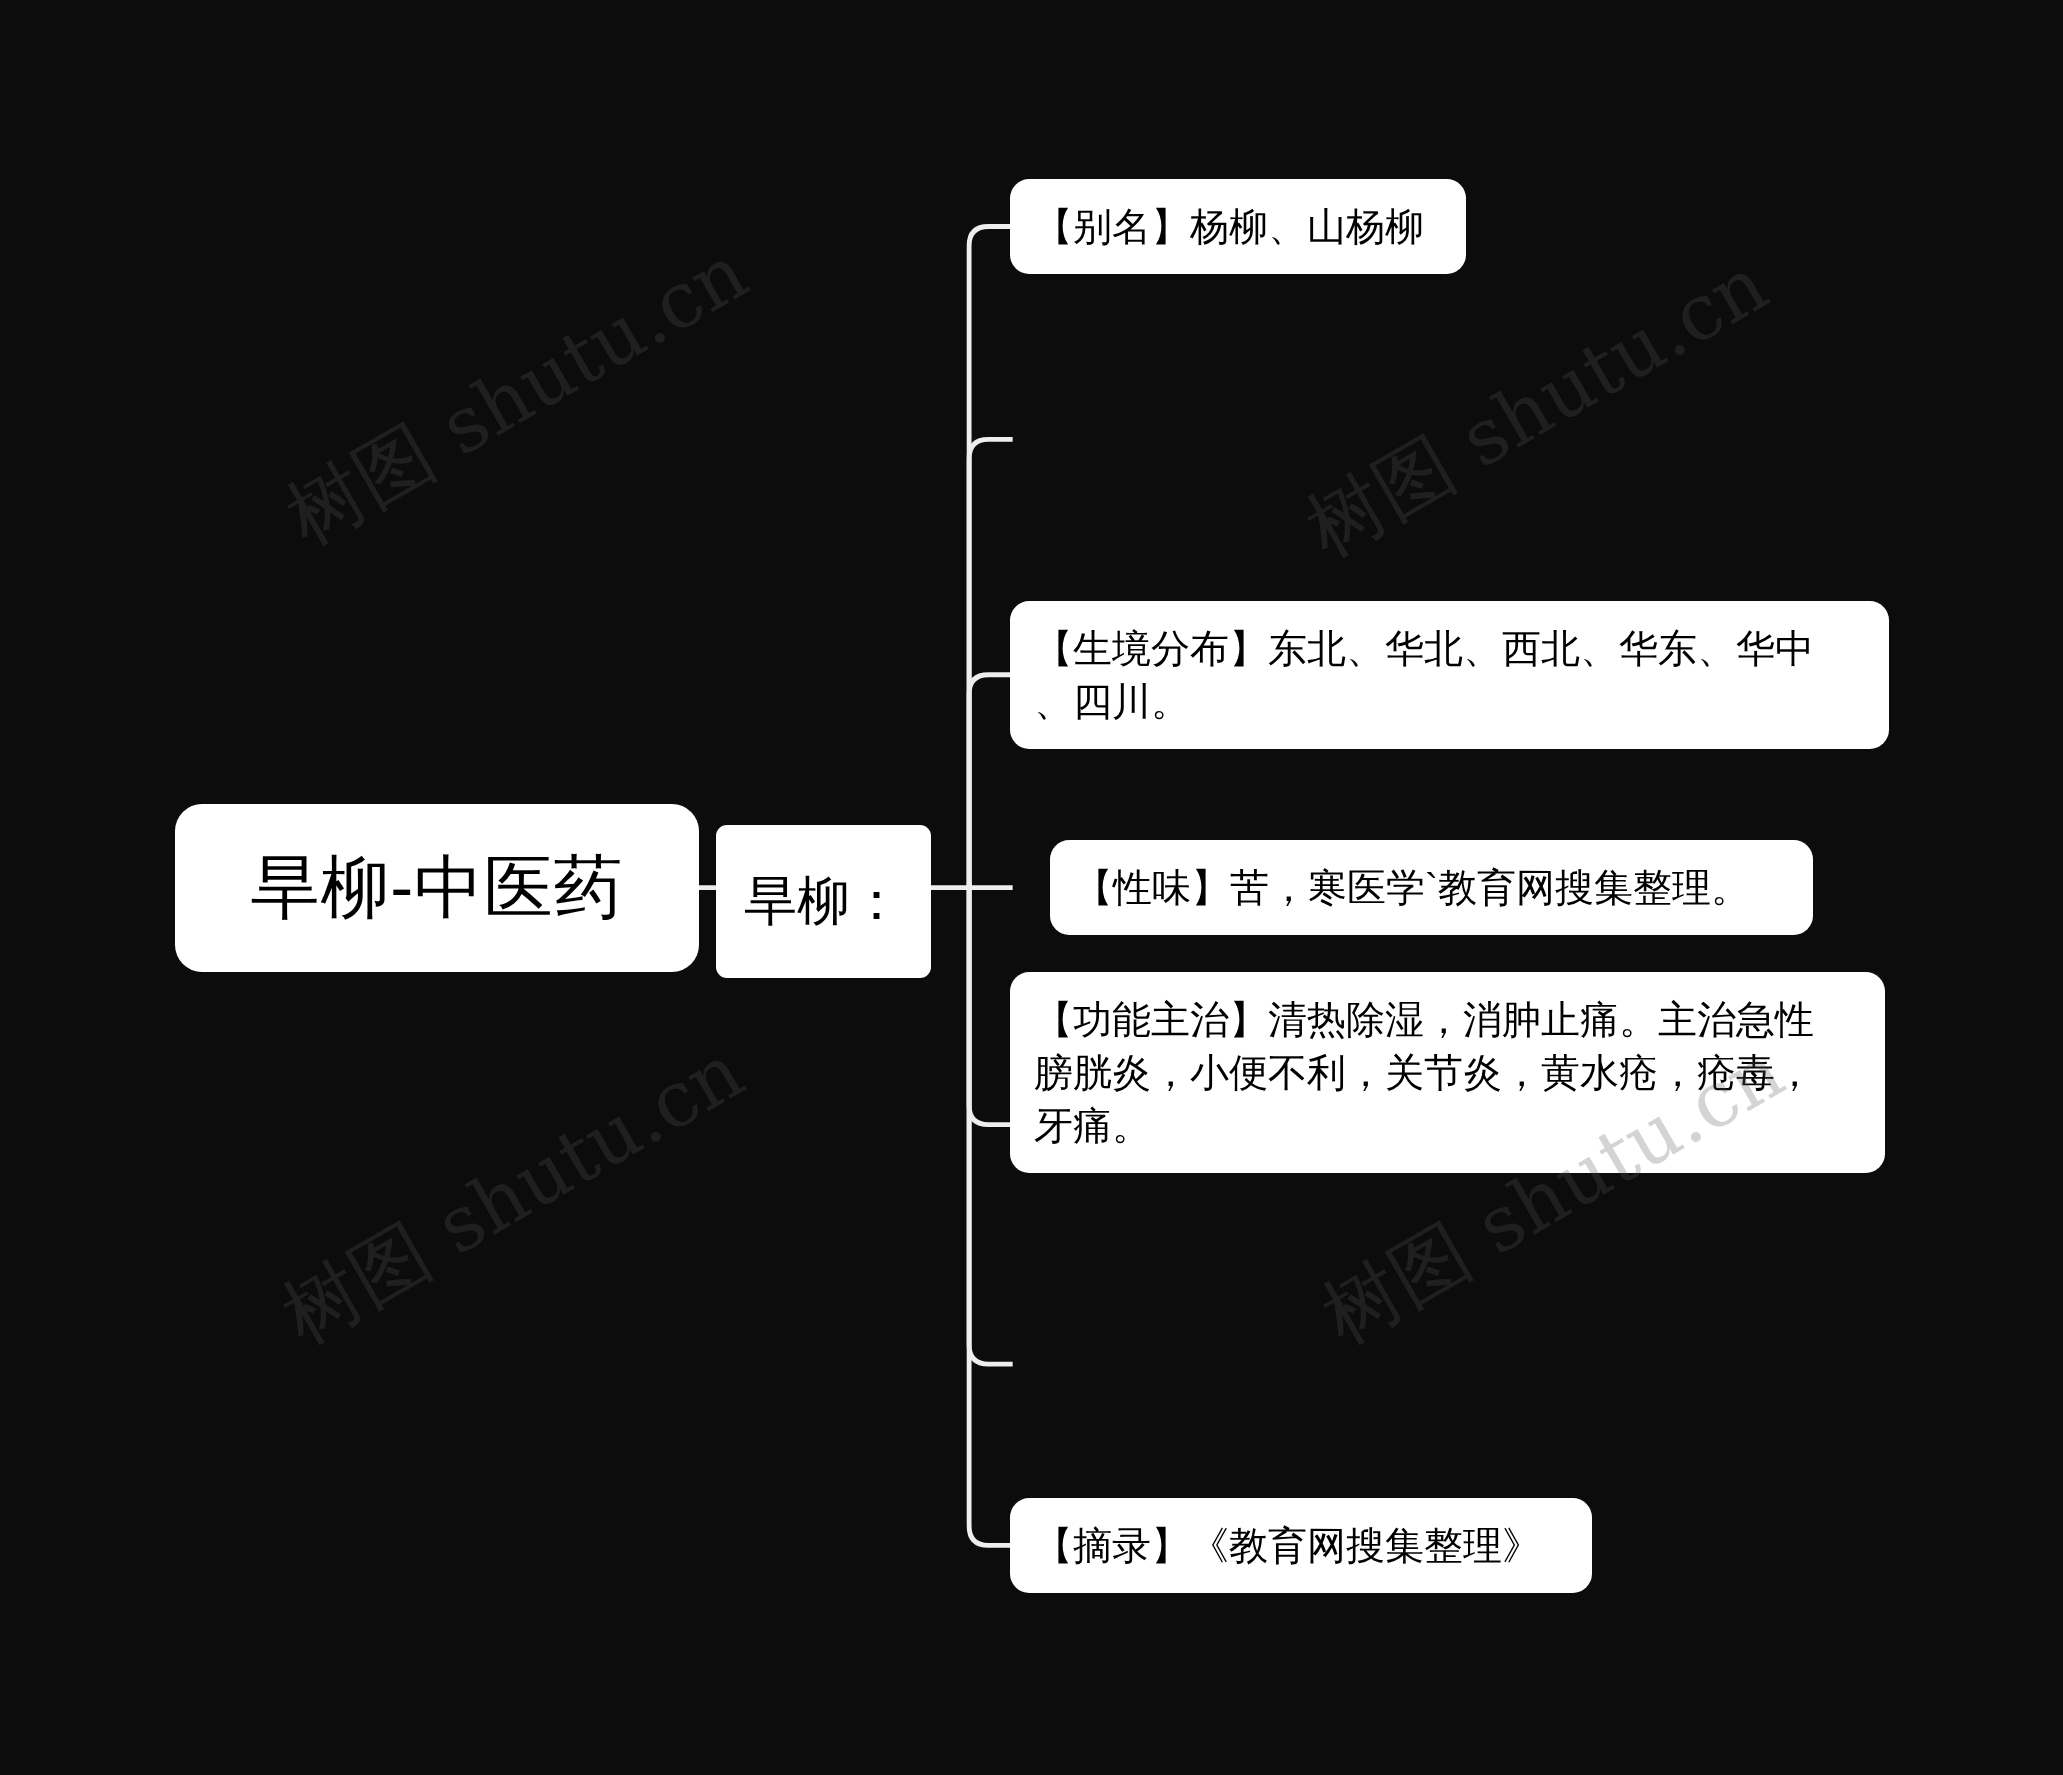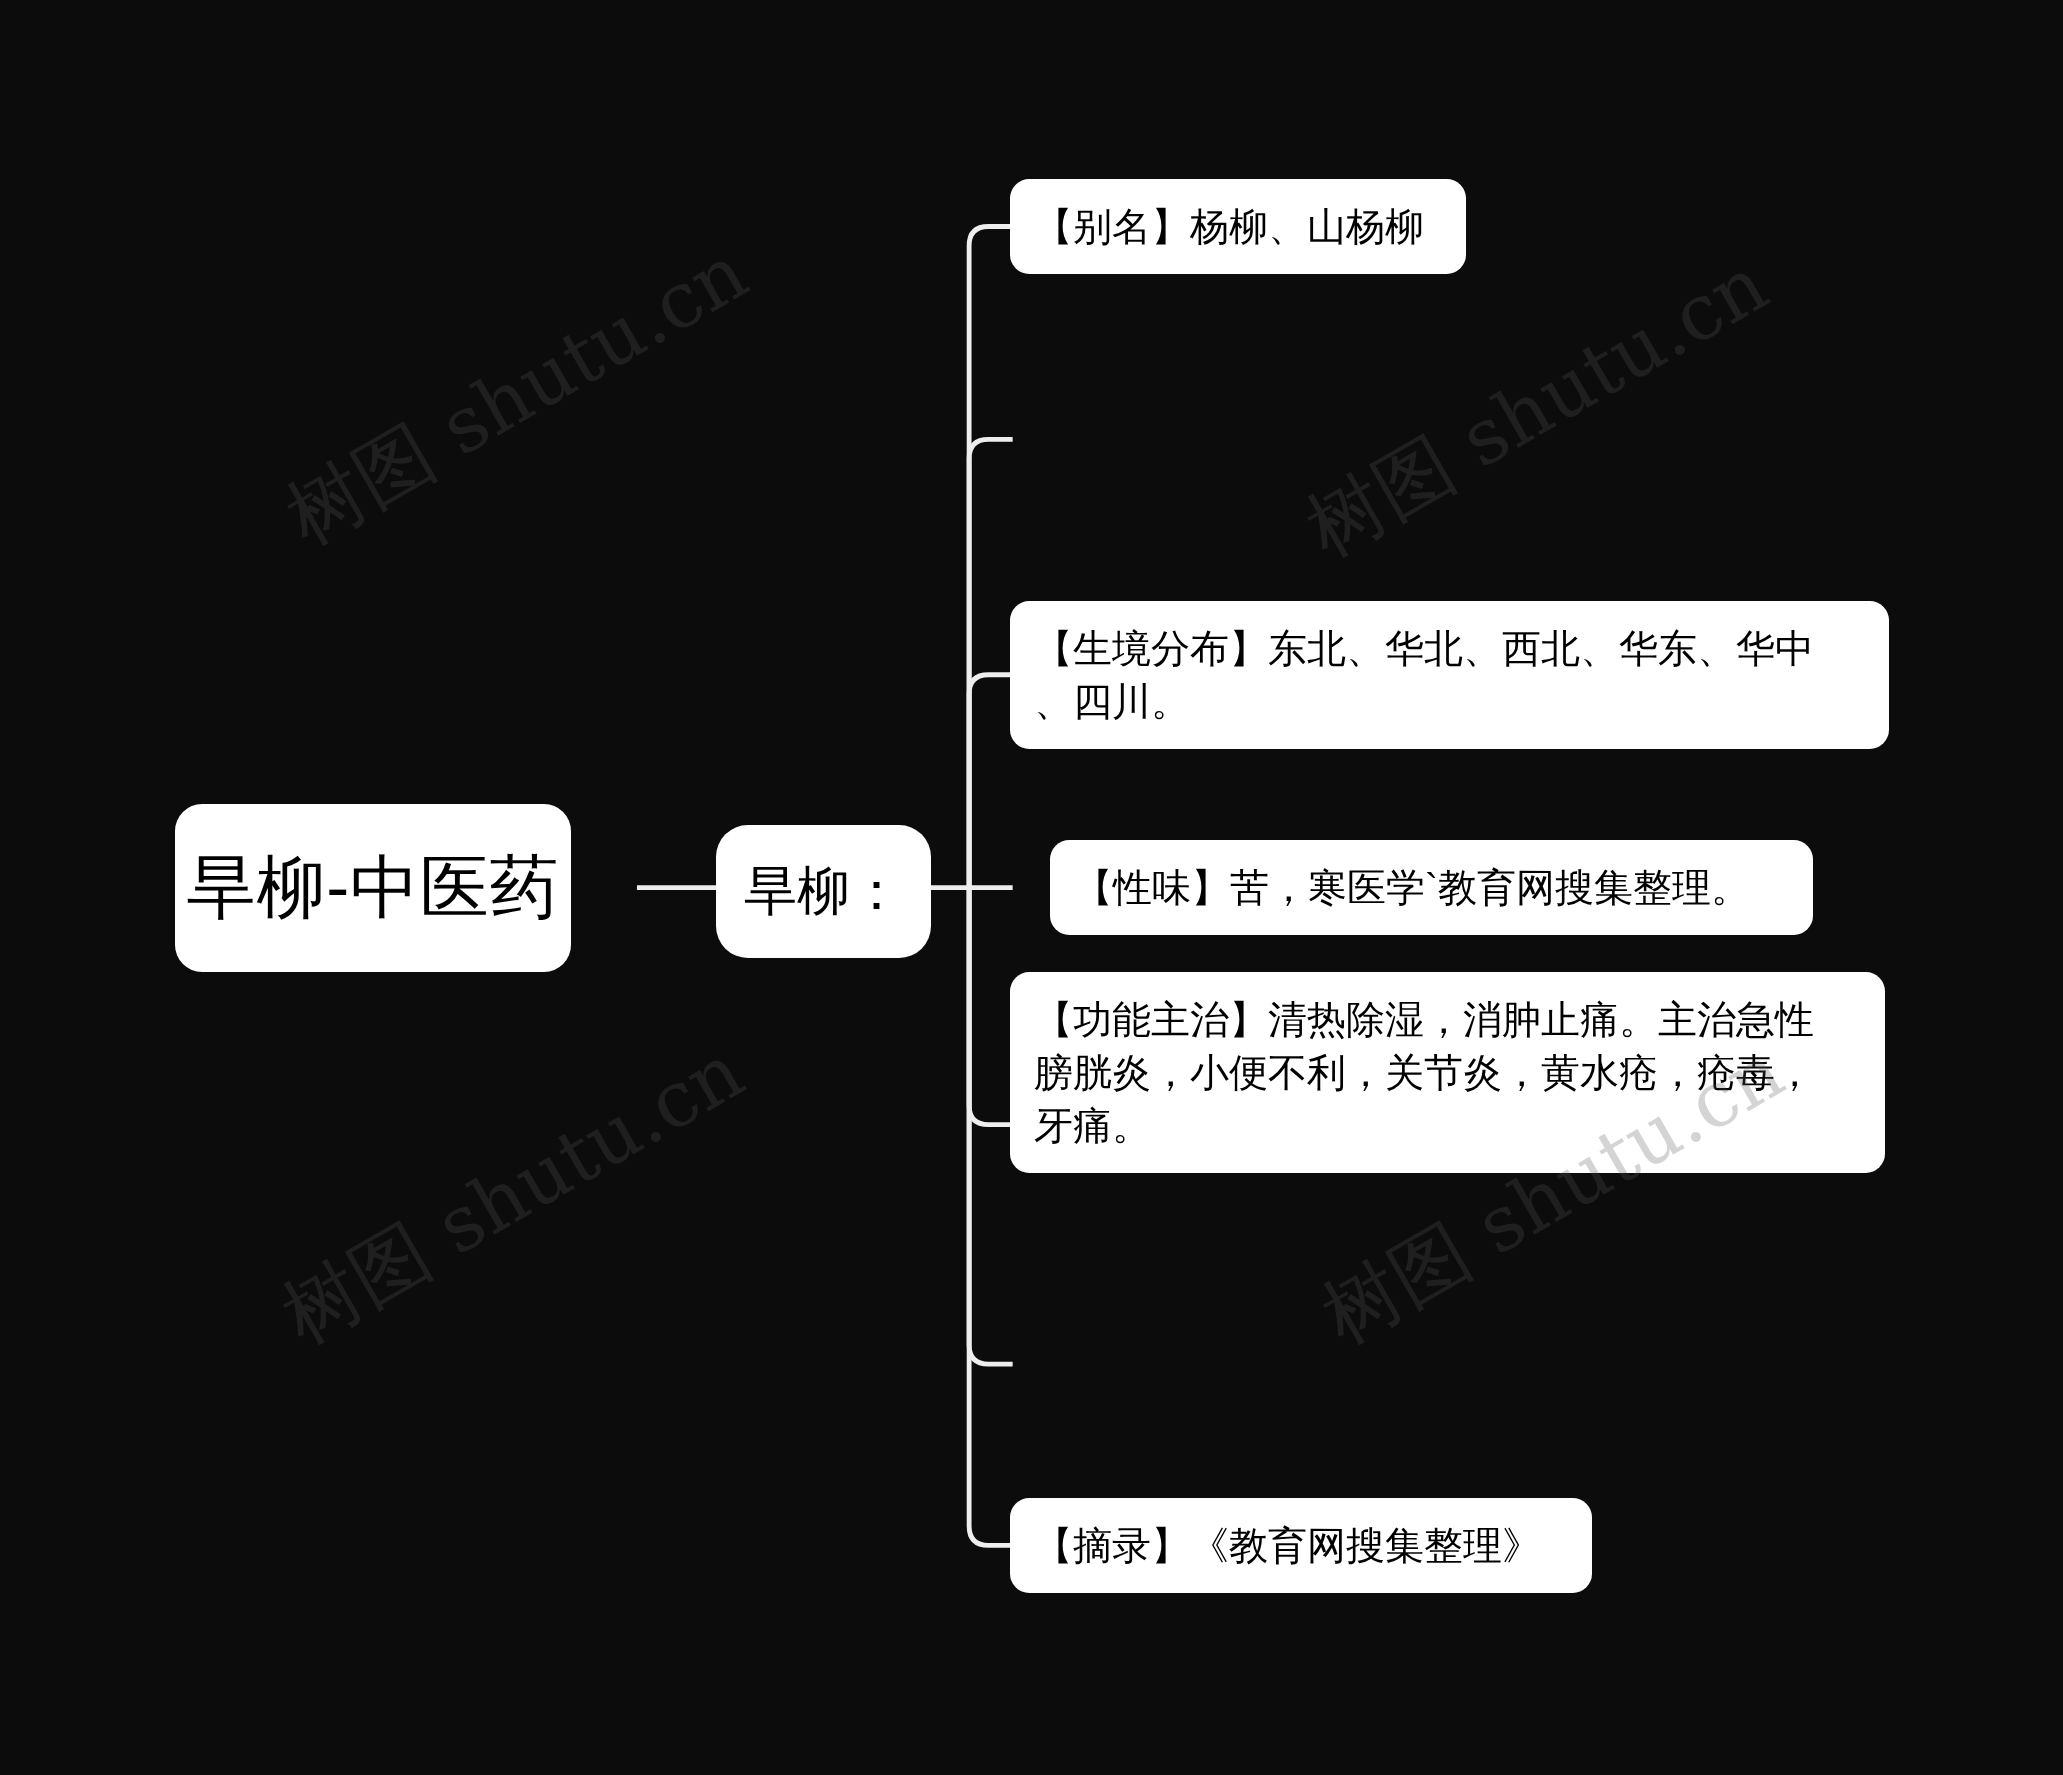--- a/index.html
+++ b/index.html
@@ -26,35 +26,35 @@
   .node {
     position: absolute;
     background: #ffffff;
     color: #000000;
     z-index: 2;
     box-sizing: border-box;
   }
   .node-root {
     left: 175px;
     top: 804px;
-    width: 396px;
+    width: 524px;
     height: 168px;
     border-radius: 27px;
     font-size: 69px;
     display: flex;
     align-items: center;
     justify-content: center;
     letter-spacing: 0.8px;
   }
   .node-branch {
     left: 716px;
     top: 825px;
     width: 215px;
-    height: 133px;
-    border-radius: 32px;
+    height: 153px;
+    border-radius: 11px;
     font-size: 53px;
     display: flex;
     align-items: center;
     justify-content: center;
   }
   .node-child {
     left: 1010px;
     border-radius: 19.3px;
     font-size: 39px;
     line-height: 53px;

